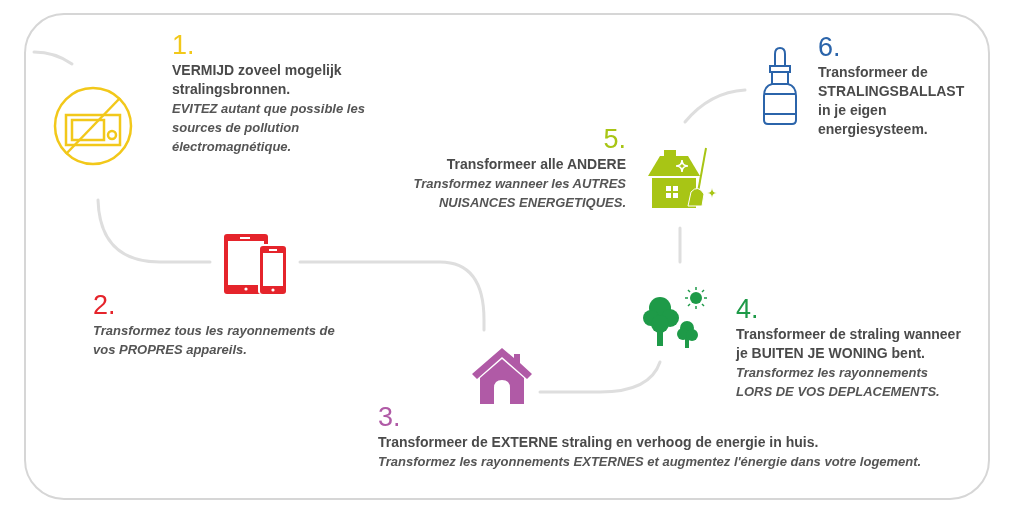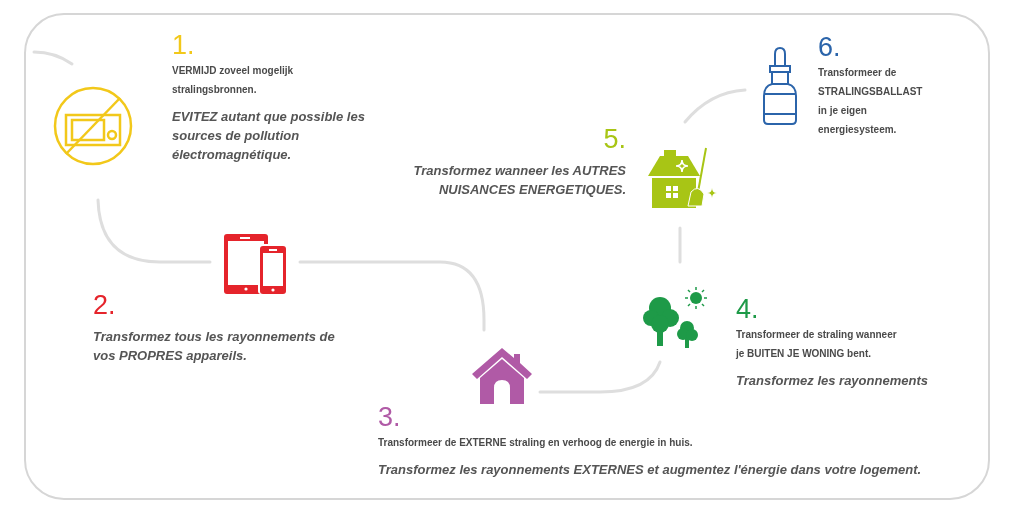--- a/index.html
+++ b/index.html
@@ -3,22 +3,22 @@
 <meta charset="utf-8">
 <style>
   html, body { margin:0; padding:0; background:#ffffff; }
   body { width:1024px; height:512px; position:relative; overflow:hidden;
          font-family:"Liberation Sans", "DejaVu Sans", sans-serif; color:#4a4a4a; }
   .frame { position:absolute; left:24px; top:13px; width:966px; height:487px;
            border:2px solid #d6d6d6; border-radius:40px; box-sizing:border-box; }
   svg.paths { position:absolute; left:0; top:0; }
   .step { position:absolute; }
   .num { font-size:27px; line-height:27px; font-weight:normal; margin-bottom:2px; }
-  .nl { font-size:10px; font-weight:bold; line-height:19px; color:#4a4a4a; }
-  .fr { font-size:13px; font-style:italic; font-weight:bold; line-height:19px; color:#555; margin-top:8px; }
+  .nl { font-size:14px; font-weight:bold; line-height:19px; color:#4a4a4a; }
+  .fr { font-size:13px; font-style:italic; font-weight:bold; line-height:19px; color:#555; margin-top:0; }
   .right { text-align:right; }
   .icon { position:absolute; }
 </style>
 </head>
 <body>
 
 <div class="frame"></div>
 
 <svg class="paths" width="1024" height="512">
   <g fill="none" stroke="#dedede" stroke-width="3" stroke-linecap="round">
@@ -144,26 +144,28 @@
 </div>
 
 <div class="step" style="left:736px;top:296px;width:250px">
   <div class="num" style="color:#1e9a48">4.</div>
   <div class="nl">
     <div>Transformeer de straling wanneer</div>
     <div>je BUITEN JE WONING bent.</div>
   </div>
   <div class="fr">
     <div>Transformez les rayonnements</div>
+    <div>LORS DE VOS DEPLACEMENTS.</div>
   </div>
 </div>
 
 <div class="step right" style="left:400px;top:126px;width:226px">
   <div class="num" style="color:#a8c515">5.</div>
   <div class="nl">
+    <div>Transformeer alle ANDERE</div>
   </div>
   <div class="fr">
     <div>Transformez wanneer les AUTRES</div>
     <div>NUISANCES ENERGETIQUES.</div>
   </div>
 </div>
 
 <div class="step" style="left:818px;top:34px;width:170px">
   <div class="num" style="color:#2b64aa">6.</div>
   <div class="nl">

